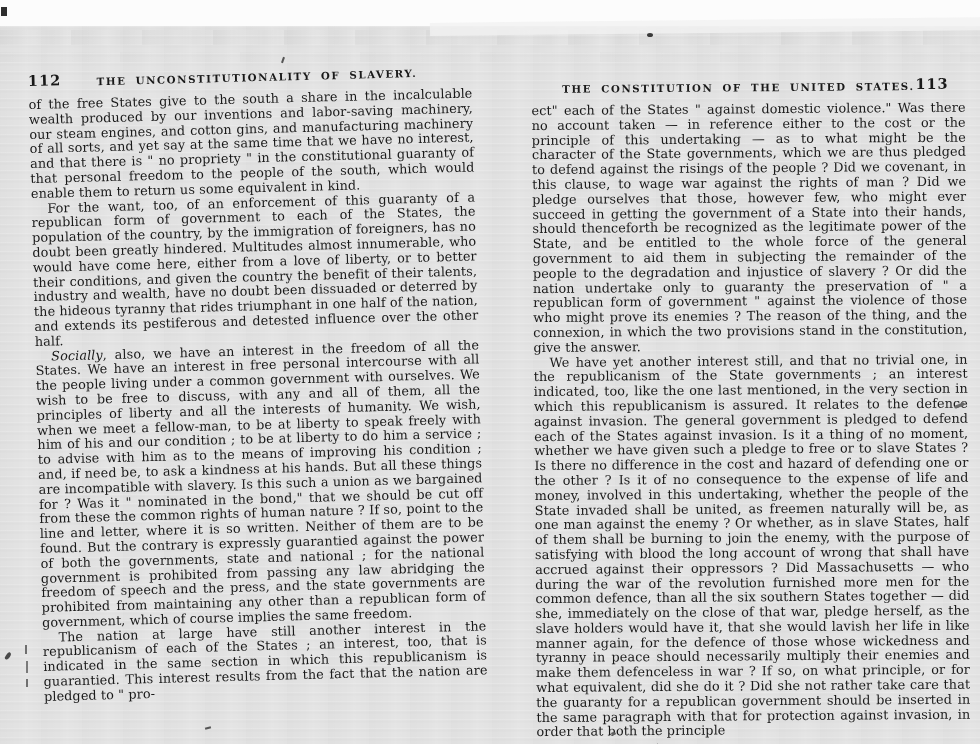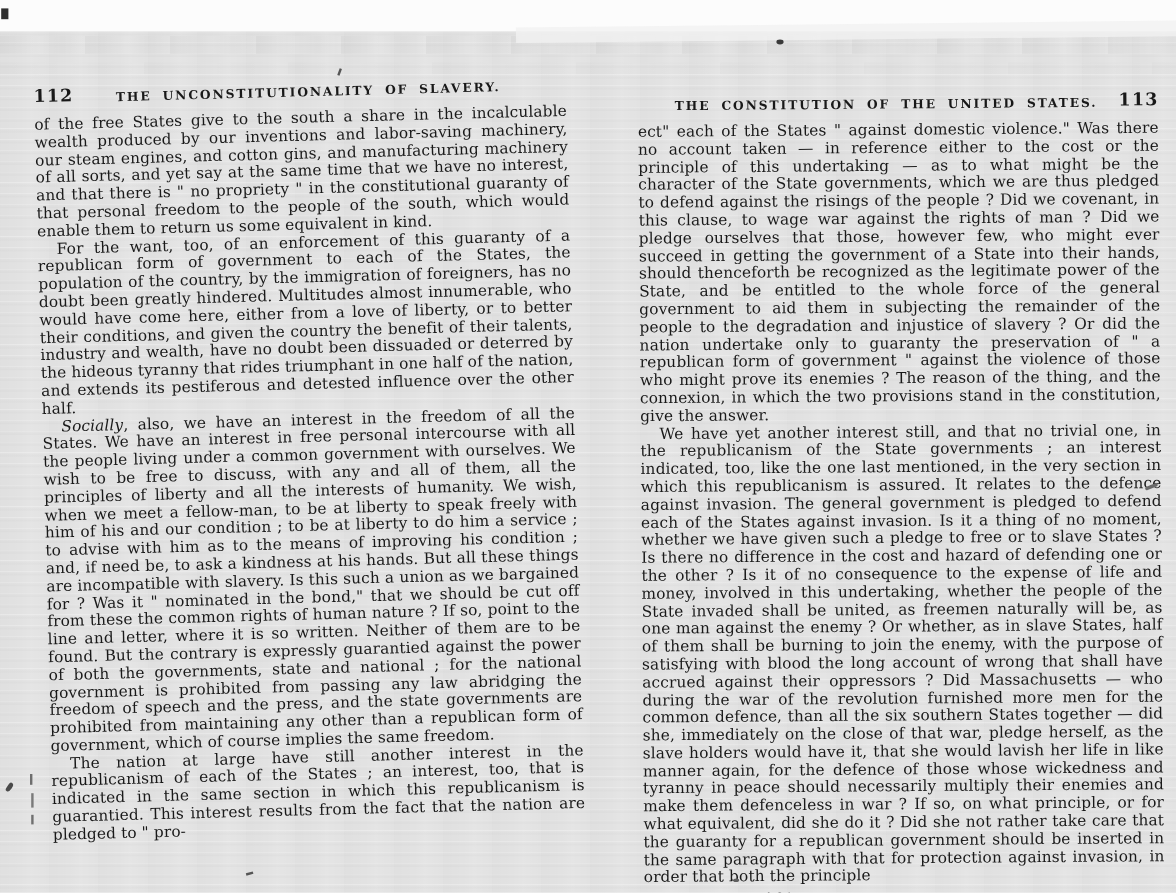--- a/index.html
+++ b/index.html
@@ -40,21 +40,21 @@
   }
 
   
   .page { position:absolute; color:#191919; }
   .page-left  { left:36px;  top:72px; width:444px; transform:rotate(-1.5deg); transform-origin:0 50%; }
   .page-right { left:534px; top:78px; width:434px; transform:rotate(-0.45deg); transform-origin:0 50%; }
 
   .header { display:flex; align-items:flex-end; margin-bottom:9px; }
   .pnum { font-weight:bold; font-size:14.5px; letter-spacing:1px; }
   .header-left .pnum { width:64px; text-align:left; }
-  .header-right .pnum { width:50px; text-align:right; }
+  .header-right .pnum { width:50px; }
   .rhead {
     flex:1; text-align:center; font-size:10.2px; font-weight:bold;
     letter-spacing:1.6px; word-spacing:4px; white-space:nowrap;
   }
   .header-left .rhead { padding-right:50px; }
   .header-right .rhead { padding-left:30px; }
 
   .page p {
     margin:0; text-align:justify; font-size:12.8px; line-height:14.8px;
     letter-spacing:.1px;

